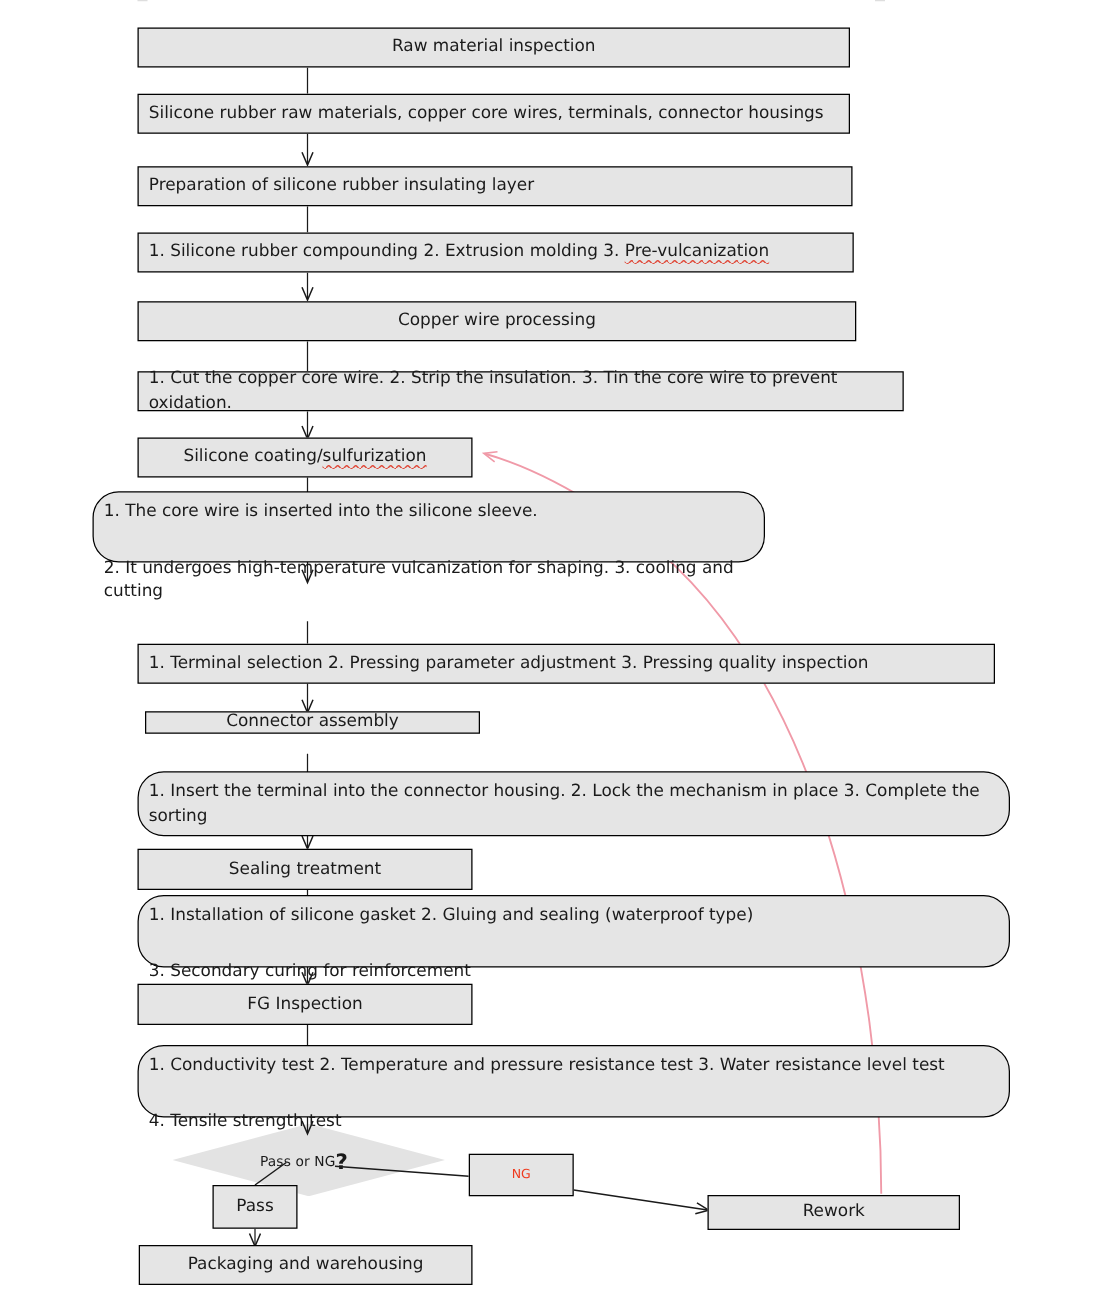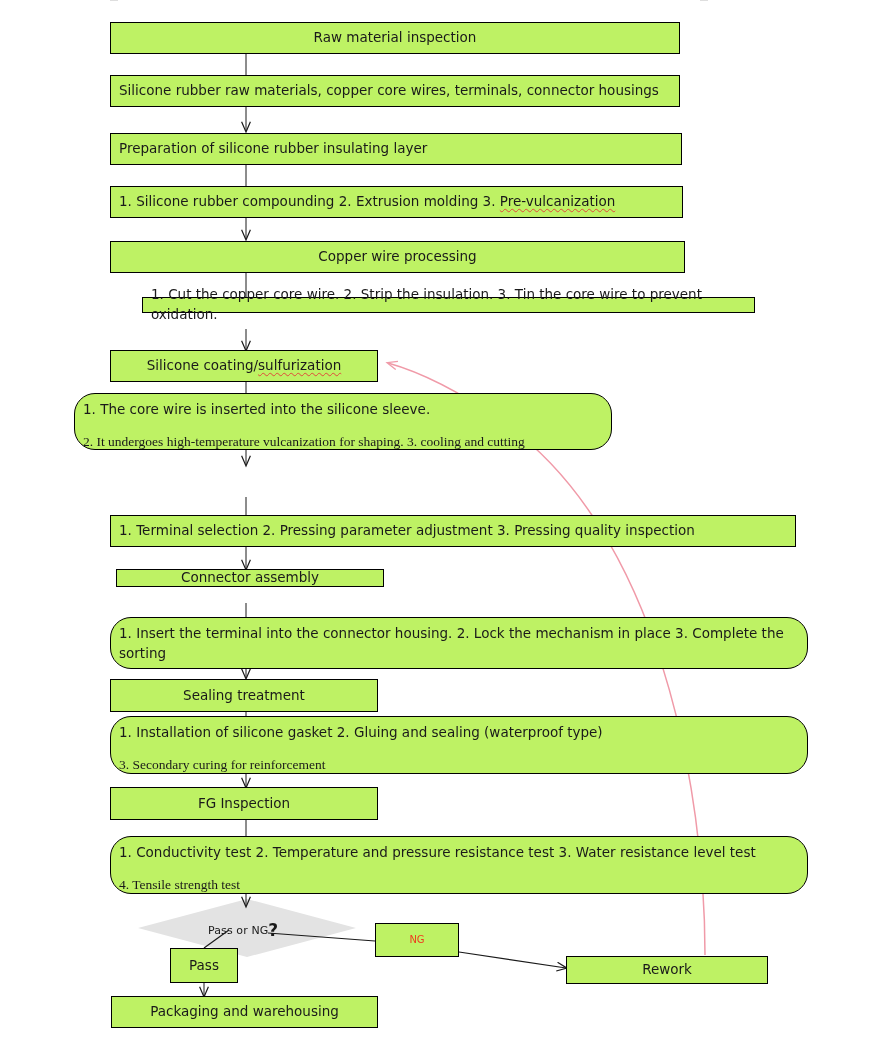--- a/index.html
+++ b/index.html
@@ -9,33 +9,33 @@
     font-family:"DejaVu Sans","Liberation Sans",sans-serif;
     position:relative;
     overflow:hidden;
     color:#1a1a1a;
   }
   #chart{position:absolute;left:0;top:0;width:881px;height:1047px;}
   .node{
     position:absolute;
     box-sizing:border-box;
     border:1px solid #000000;
-    background:#bef264;
+    background:#e5e5e5;
     font-size:13.5px;
     line-height:1.45;
     color:#1a1a1a;
     display:flex;
     align-items:center;
     z-index:3;
   }
   .node.center{justify-content:center;text-align:center;}
   .node.left{justify-content:flex-start;text-align:left;padding-left:8px;padding-right:6px;}
   .node.multi{display:block;padding-top:6px;border-radius:21px;}
   .node.multi .ln{display:block;padding-left:8px;padding-right:6px;}
-  .node.multi .ln + .ln{margin-top:12px;font-family:Liberation Serif, serif;}
+  .node.multi .ln + .ln{margin-top:25px;}
   .ng-text{color:#ef3b1f;font-size:10px;text-align:center;}
   .diamond{
     position:absolute;
     background:#e3e3e3;
     z-index:1;
     clip-path:polygon(50% 0%,100% 50%,50% 100%,0% 50%);
   }
   .diamond-label{
     position:absolute;
     z-index:4;
@@ -121,21 +121,21 @@
   </div>
 
   <div class="node left" style="left:110px;top:186px;width:573px;height:32px;align-items:center;">
     <span><span>1. Silicone rubber compounding 2. Extrusion molding 3. </span><span class="spell">Pre-vulcanization</span></span>
   </div>
 
   <div class="node center" style="left:110px;top:241px;width:575px;height:32px;text-align:right;">
     <span>Copper wire processing</span>
   </div>
 
-  <div class="node left" style="left:110px;top:297px;width:613px;height:16px;margin-left:32px;">
+  <div class="node left" style="left:110px;top:297px;width:613px;height:32px;">
     <span>1. Cut the copper core wire. 2. Strip the insulation. 3. Tin the core wire to prevent oxidation.</span>
   </div>
 
   <div class="node center" style="left:110px;top:350px;width:268px;height:32px;">
     <span><span>Silicone coating/</span><span class="spell">sulfurization</span></span>
   </div>
 
   <div class="node multi" style="left:74px;top:393px;width:538px;height:57px;">
     <span class="ln">1. The core wire is inserted into the silicone sleeve.</span>
     <span class="ln">2. It undergoes high-temperature vulcanization for shaping. 3. cooling and cutting</span>

